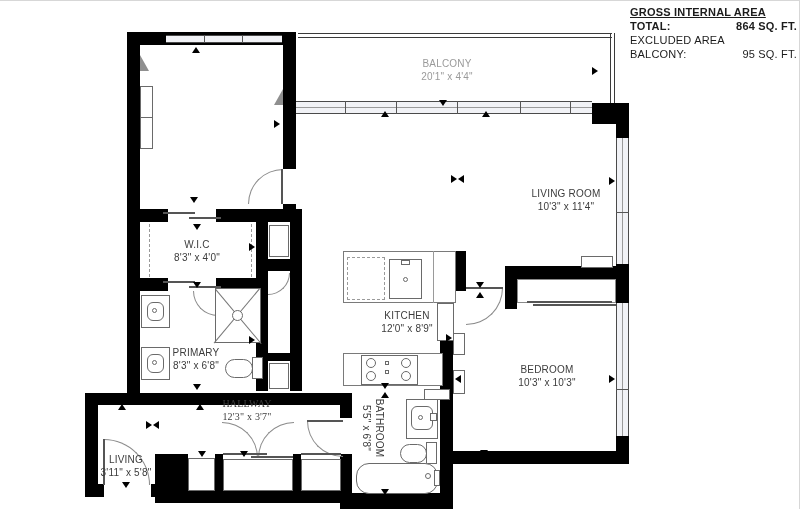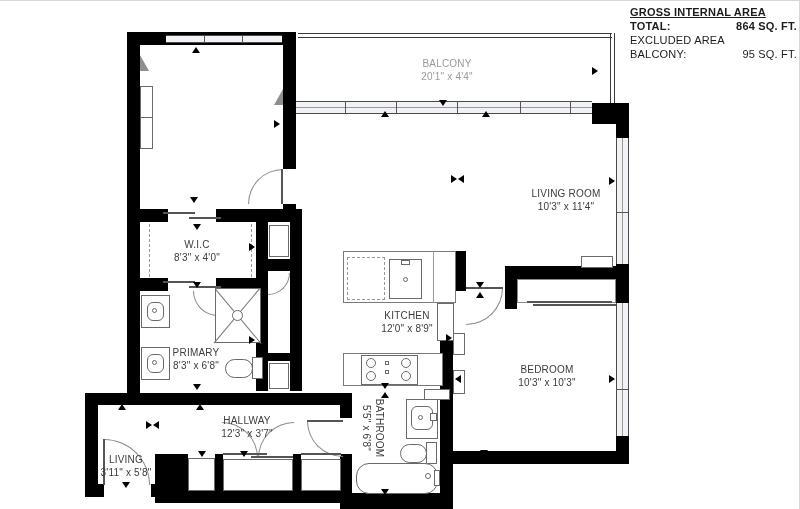--- a/index.html
+++ b/index.html
@@ -261,21 +261,21 @@
     <div>12'0" x 8'9"</div>
   </div>
   <div class="rl" style="left:196px;top:345px;">
     <div>PRIMARY</div>
     <div>8'3" x 6'8"</div>
   </div>
   <div class="rl" style="left:547px;top:362px;">
     <div>BEDROOM</div>
     <div>10'3" x 10'3"</div>
   </div>
-  <div class="rl" style="left:247px;top:413px;">
+  <div class="rl" style="left:247px;top:396px;font-family:Liberation Serif, serif;">
     <div>HALLWAY</div>
     <div>12'3" x 3'7"</div>
   </div>
   <div class="rl rot" style="left:373px;top:414px;">
     <div>BATHROOM</div>
     <div>5'5" x 6'8"</div>
   </div>
   <div class="rl" style="left:126px;top:452px;">
     <div>LIVING</div>
     <div>3'11" x 5'8"</div>

